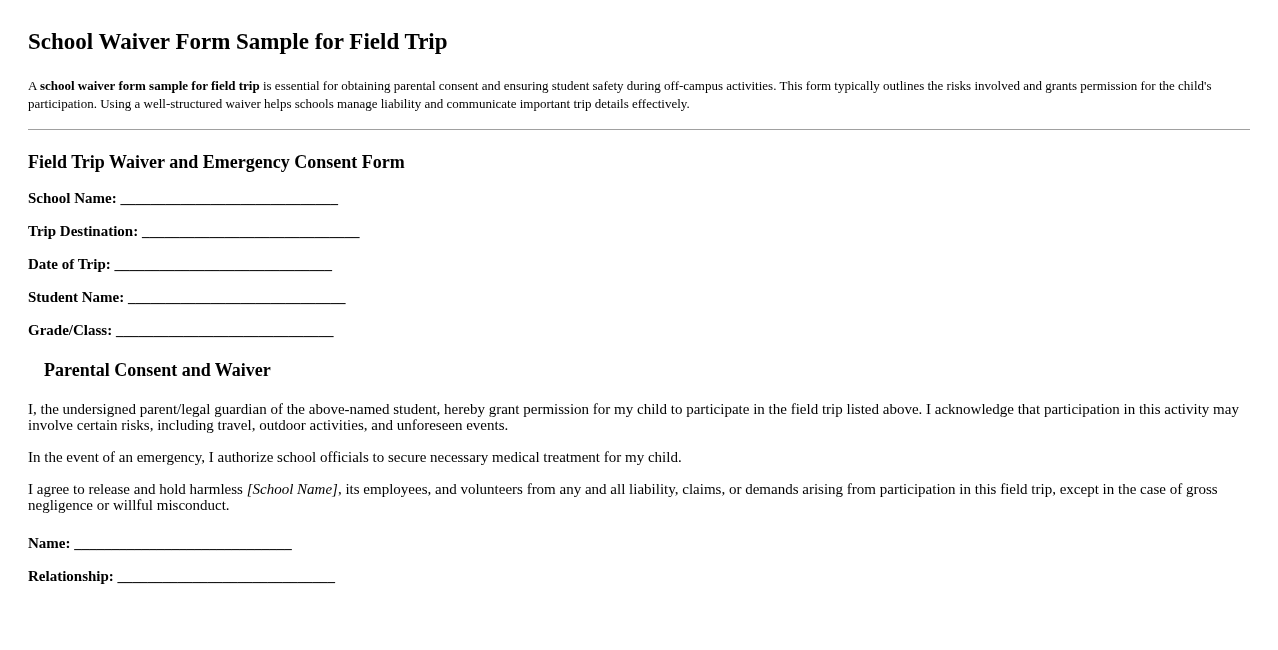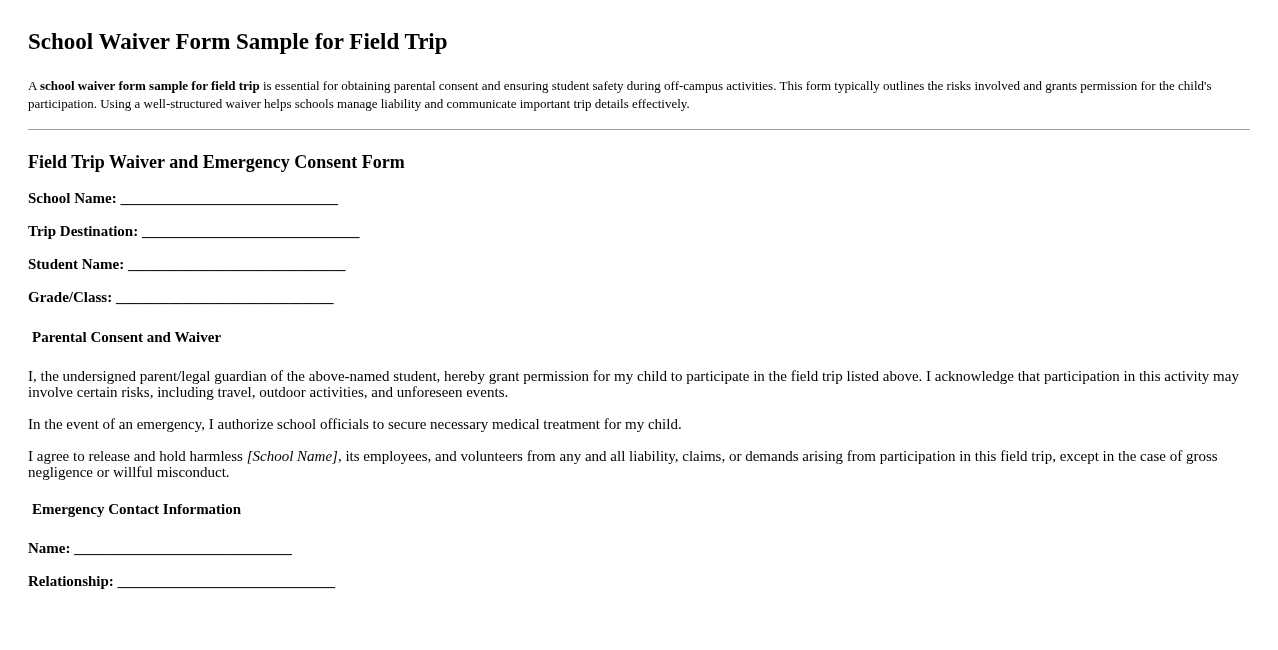--- a/index.html
+++ b/index.html
@@ -37,23 +37,23 @@
     }
     .field {
       font-size: 15px;
       font-weight: bold;
       line-height: 18px;
       margin: 15px 0 0 0;
     }
     .field:first-of-type { margin-top: 17px; }
     .field .blank { font-weight: bold; }
     h3 {
-      font-size: 15px;
+      font-size: 18px;
       font-weight: bold;
-      margin: 4px;
+      margin: 16px;
       line-height: 18px;
     }
     .consent-head { margin-top: 22px; }
     .para {
       font-size: 15px;
       line-height: 16px;
       margin: 16px 0 0 0;
     }
     .para-first { margin-top: 22px; }
     .emergency-head { margin-top: 20px; }
@@ -75,38 +75,41 @@
   <div>
     <p class="field">
       <span>School Name:</span>
       <span class="blank">_____________________________</span>
     </p>
     <p class="field">
       <span>Trip Destination:</span>
       <span class="blank">_____________________________</span>
     </p>
     <p class="field">
+      <span>Date of Trip:</span>
+      <span class="blank">_____________________________</span>
+    </p>
+    <p class="field">
       <span>Student Name:</span>
       <span class="blank">_____________________________</span>
     </p>
     <p class="field">
       <span>Grade/Class:</span>
       <span class="blank">_____________________________</span>
     </p>
   </div>
 
   <h3 class="consent-head">Parental Consent and Waiver</h3>
 
   <p class="para para-first">I, the undersigned parent/legal guardian of the above-named student, hereby grant permission for my child to participate in the field trip listed above. I acknowledge that participation in this activity may involve certain risks, including travel, outdoor activities, and unforeseen events.</p>
 
   <p class="para">In the event of an emergency, I authorize school officials to secure necessary medical treatment for my child.</p>
 
   <p class="para"><span>I agree to release and hold harmless </span><em>[School Name]</em><span>, its employees, and volunteers from any and all liability, claims, or demands arising from participation in this field trip, except in the case of gross negligence or willful misconduct.</span></p>
 
-  <h3 class="emergency-head">Emergency Contact Information</h3>
 
   <p class="field ec-first">
     <span>Name:</span>
     <span class="blank">_____________________________</span>
   </p>
   <p class="field">
     <span>Relationship:</span>
     <span class="blank">_____________________________</span>
   </p>
 </div>

